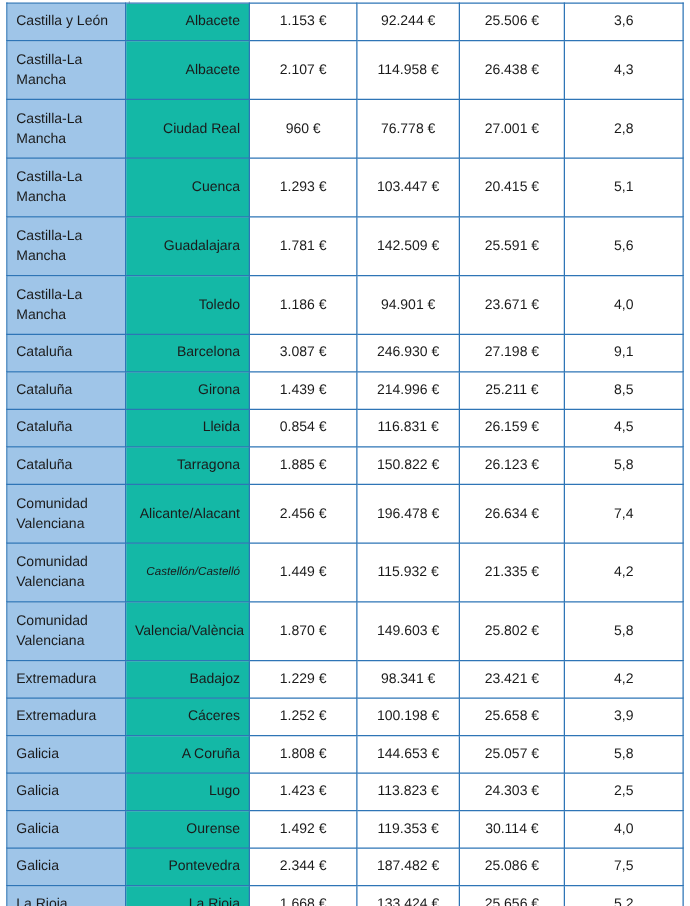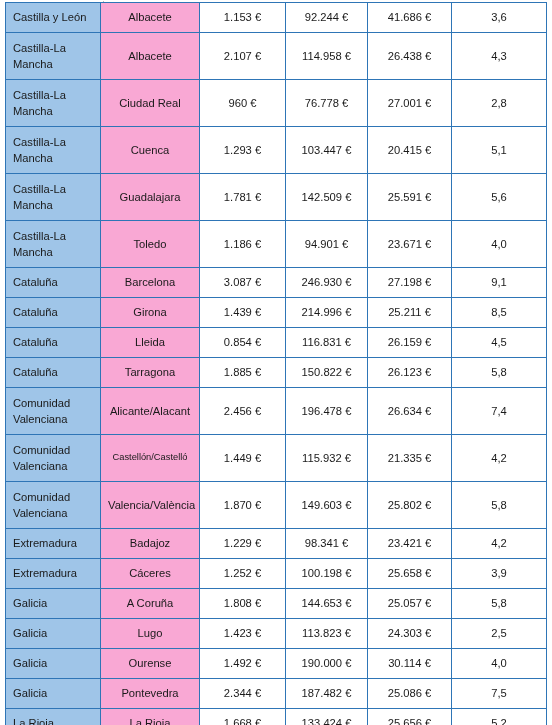--- a/index.html
+++ b/index.html
@@ -58,37 +58,37 @@
   col.c-num3     { width: 84px; }
   col.c-num4     { width: 95px; }
 
   td.region {
     background: #9FC5E8;
     color: #1a1a1a;
     text-align: left;
     border-right-color: #2e75b6;
   }
   td.province {
-    background: #f9a8d4;
-    text-align: center;
+    background: #14b8a6;
+    text-align: right;
   }
   td.num {
     background: #ffffff;
     text-align: center;
   }
 
   
   tr.tall td { height: 47px; }
   tr.short td { height: 30px; }
 
   
   td.region .two-line { display: block; }
 
   
-  .small-label { font-size: 9.3px; }
+  .small-label { font-size: 9.3px; font-style: italic; }
 </style>
 </head>
 <body>
 
 <div id="stage">
 
   <div class="stray-tick"></div>
 
   <table class="data-table">
     <colgroup>
@@ -98,21 +98,21 @@
       <col class="c-num2">
       <col class="c-num3">
       <col class="c-num4">
     </colgroup>
     <tbody id="table-body">
         <tr class="short">
           <td class="region">Castilla y León</td>
           <td class="province">Albacete</td>
           <td class="num">1.153 €</td>
           <td class="num">92.244 €</td>
-          <td class="num">41.686 €</td>
+          <td class="num">25.506 €</td>
           <td class="num">3,6</td>
         </tr>
         <tr class="tall">
           <td class="region">
             <span class="two-line">Castilla-La</span>
             <span class="two-line">Mancha</span>
           </td>
           <td class="province">Albacete</td>
           <td class="num">2.107 €</td>
           <td class="num">114.958 €</td>
@@ -257,21 +257,21 @@
           <td class="province">Lugo</td>
           <td class="num">1.423 €</td>
           <td class="num">113.823 €</td>
           <td class="num">24.303 €</td>
           <td class="num">2,5</td>
         </tr>
         <tr class="short">
           <td class="region">Galicia</td>
           <td class="province">Ourense</td>
           <td class="num">1.492 €</td>
-          <td class="num">190.000 €</td>
+          <td class="num">119.353 €</td>
           <td class="num">30.114 €</td>
           <td class="num">4,0</td>
         </tr>
         <tr class="short">
           <td class="region">Galicia</td>
           <td class="province">Pontevedra</td>
           <td class="num">2.344 €</td>
           <td class="num">187.482 €</td>
           <td class="num">25.086 €</td>
           <td class="num">7,5</td>

